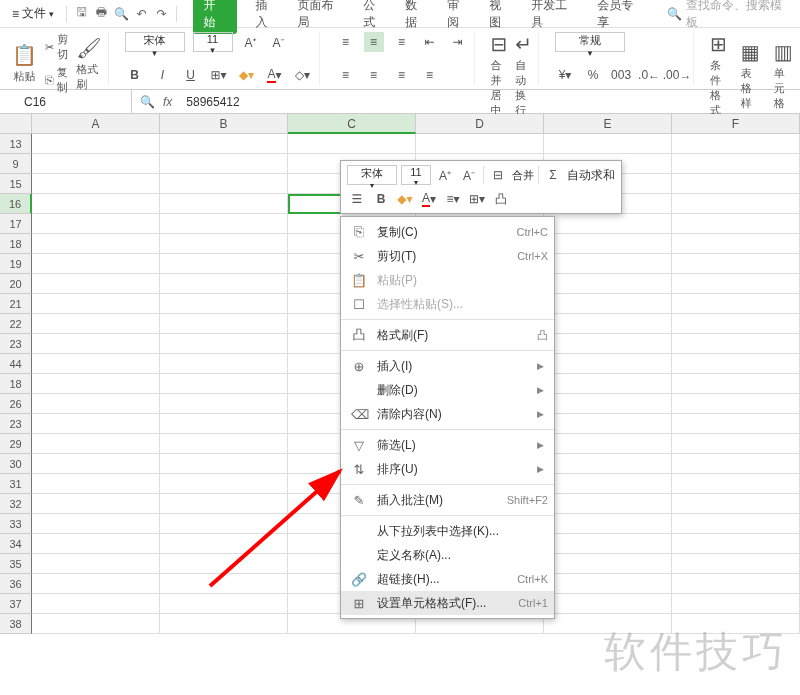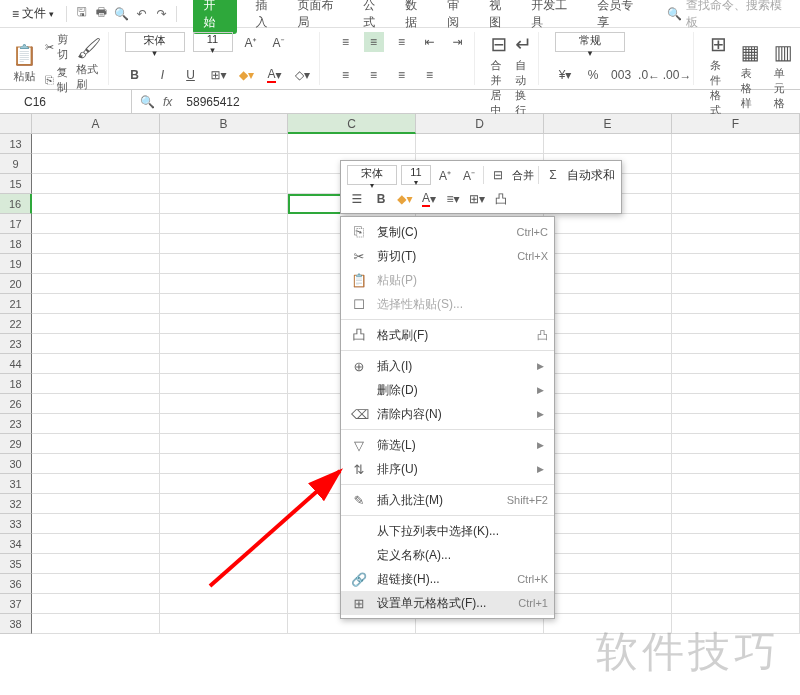--- a/index.html
+++ b/index.html
@@ -47,21 +47,21 @@
 
 .context-menu { position: absolute; left: 340px; top: 216px; width: 215px; background: #fff; border: 1px solid #aaa; box-shadow: 1px 2px 6px rgba(0,0,0,.25); padding: 3px 0; }
 .cm-item { display: flex; align-items: center; height: 24px; padding: 0 10px; gap: 10px; cursor: pointer; font-size: 12px; color: #333; position: relative; }
 .cm-item.disabled { color: #aaa; cursor: default; }
 .cm-item.hover { background: #e8e8e8; }
 .cm-item .cm-ico { width: 16px; text-align: center; color: #666; font-size: 13px; }
 .cm-item .cm-short { position: absolute; right: 6px; color: #888; font-size: 11px; }
 .cm-item .cm-arrow { position: absolute; right: 10px; color: #888; font-size: 9px; }
 .cm-sep { height: 1px; background: #e0e0e0; margin: 3px 0; }
 
-.watermark { position: absolute; right: 20px; bottom: 15px; font-size: 42px; color: rgba(120,120,120,.35); letter-spacing: 4px; font-weight: 300; pointer-events: none; }
+.watermark { position: absolute; right: 12px; bottom: 15px; font-size: 42px; color: rgba(120,120,120,.35); letter-spacing: 4px; font-weight: 300; pointer-events: none; }
 
 .arrow-svg { position: absolute; left: 200px; top: 456px; pointer-events: none; }
 </style>
 </head>
 <body>
 
 <div class="menubar">
   <div class="file-btn">
     <span>≡</span>
     <span>文件</span>

